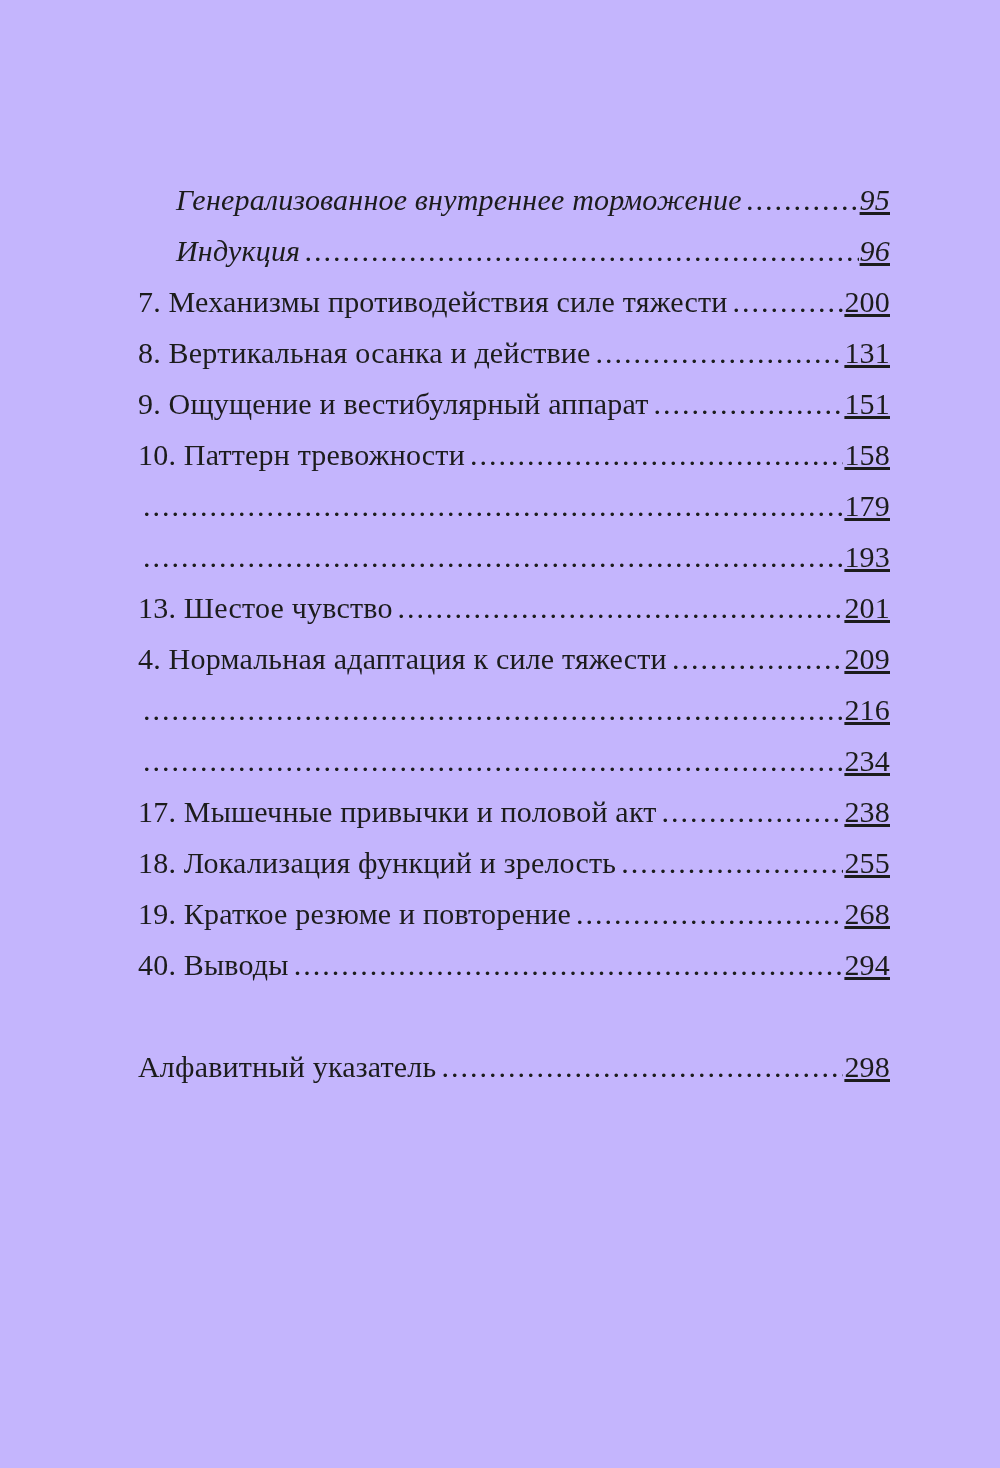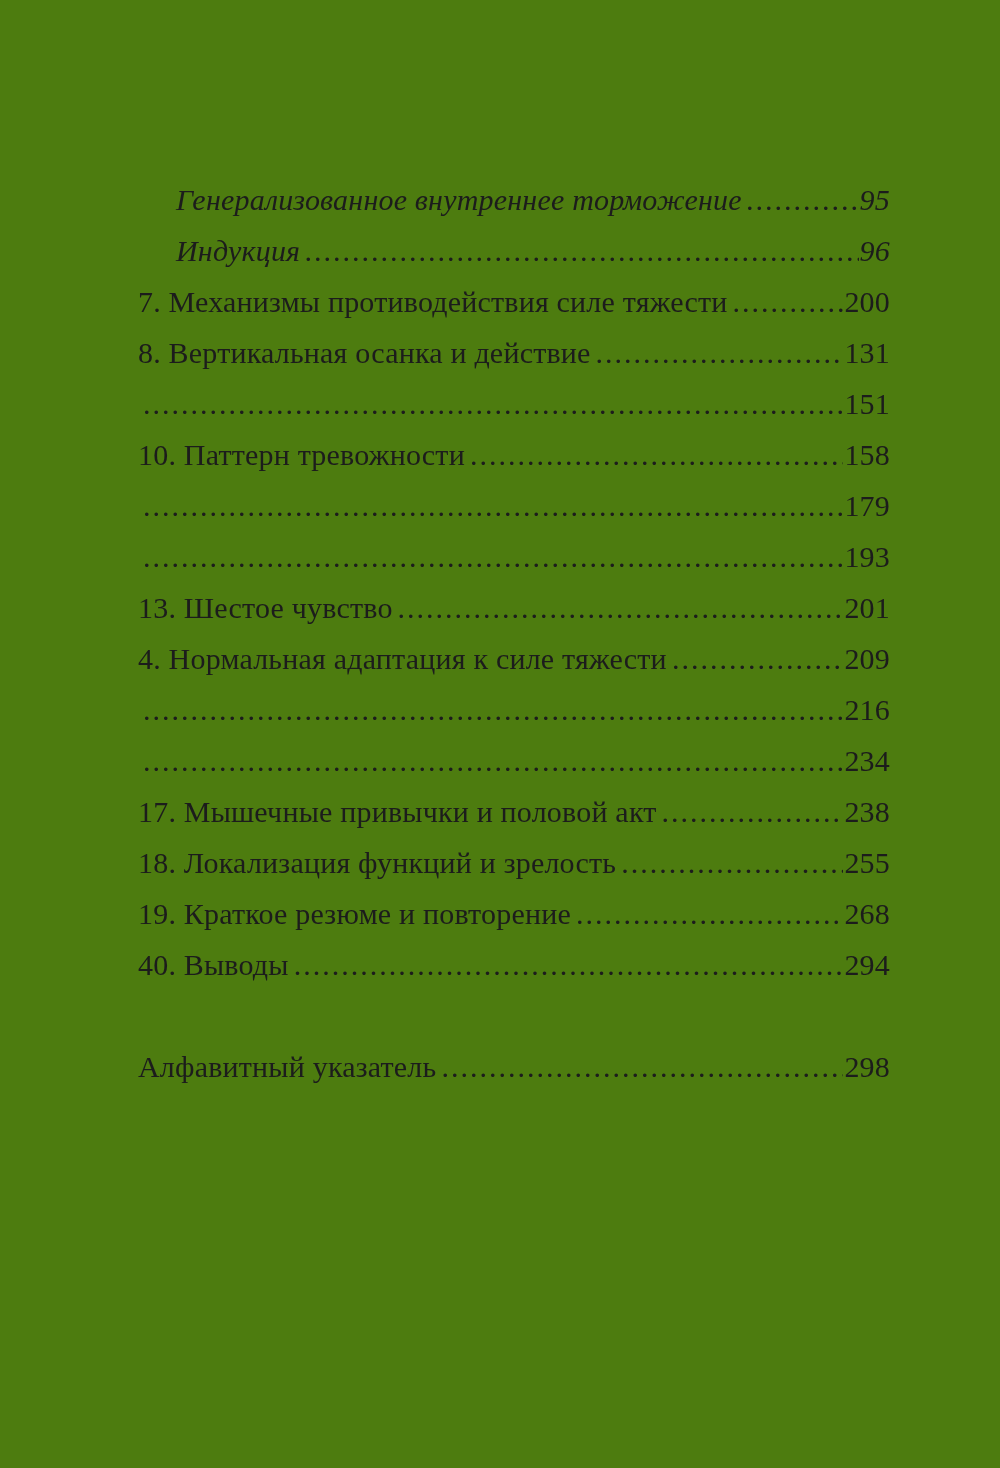--- a/index.html
+++ b/index.html
@@ -4,21 +4,21 @@
 <style>
   html, body {
     margin: 0;
     padding: 0;
     background: #ffffff;
   }
   .page {
     position: relative;
     width: 1000px;
     height: 1468px;
-    background: #4d7c0f;
+    background: #c4b5fd;
     overflow: hidden;
     font-family: "Liberation Serif", serif;
   }
   .toc-list {
     position: absolute;
     left: 138px;
     top: 174px;
     width: 752px;
   }
   .toc-row {
@@ -45,20 +45,21 @@
     flex: 1 1 auto;
     overflow: hidden;
     white-space: nowrap;
     letter-spacing: 2px;
     margin: 0 1px 0 5px;
     min-width: 20px;
   }
   .toc-entry-page {
     flex: 0 0 auto;
     text-align: right;
+    text-decoration: underline;
   }
 </style>
 </head>
 <body>
 
 <div class="page">
   <div class="toc-list" id="toc-list">
       <div class="toc-row subsection">
         <span class="toc-entry-label">Генерализованное внутреннее торможение</span>
         <span class="toc-dot-leader" aria-hidden="true">................................................................................................................................................................</span>
@@ -73,20 +74,21 @@
         <span class="toc-entry-label">7. Механизмы противодействия силе тяжести</span>
         <span class="toc-dot-leader" aria-hidden="true">................................................................................................................................................................</span>
         <span class="toc-entry-page">200</span>
       </div>
       <div class="toc-row chapter">
         <span class="toc-entry-label">8. Вертикальная осанка и действие</span>
         <span class="toc-dot-leader" aria-hidden="true">................................................................................................................................................................</span>
         <span class="toc-entry-page">131</span>
       </div>
       <div class="toc-row chapter">
+        <span class="toc-entry-label">9. Ощущение и вестибулярный аппарат</span>
         <span class="toc-dot-leader" aria-hidden="true">................................................................................................................................................................</span>
         <span class="toc-entry-page">151</span>
       </div>
       <div class="toc-row chapter">
         <span class="toc-entry-label">10. Паттерн тревожности</span>
         <span class="toc-dot-leader" aria-hidden="true">................................................................................................................................................................</span>
         <span class="toc-entry-page">158</span>
       </div>
       <div class="toc-row chapter">
         <span class="toc-dot-leader" aria-hidden="true">................................................................................................................................................................</span>

